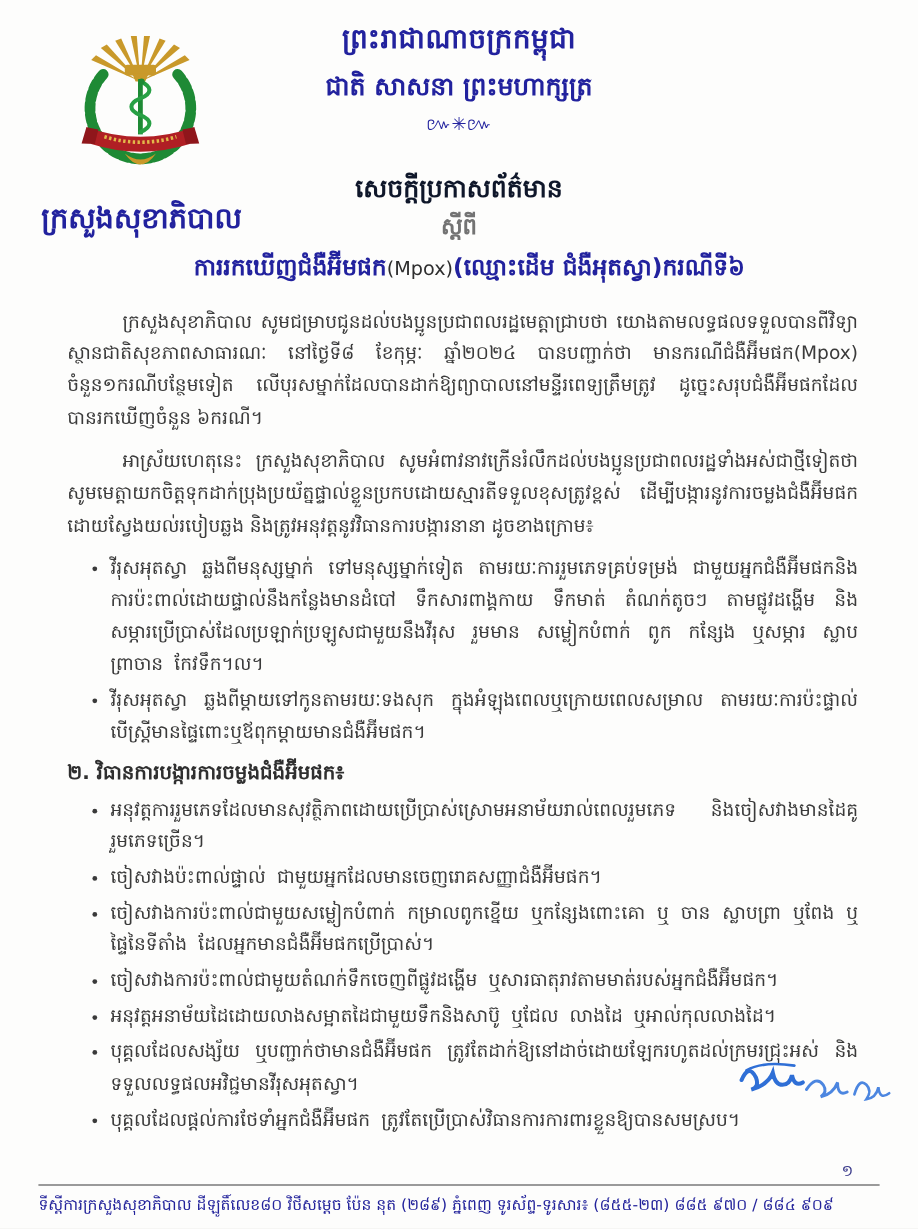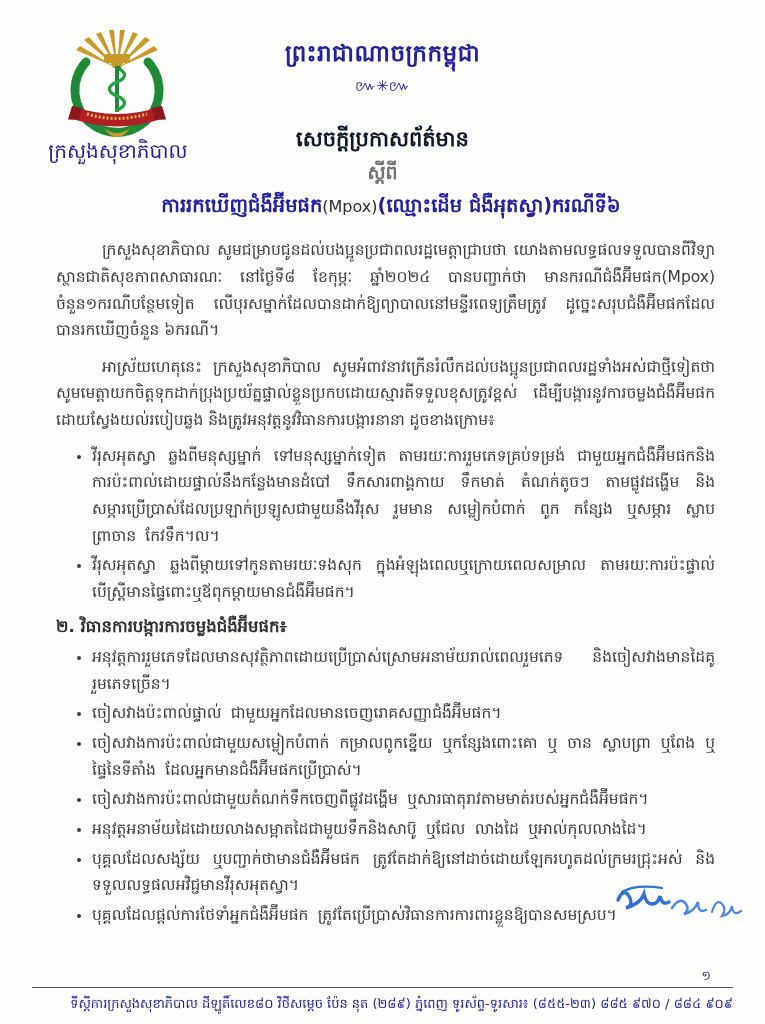--- a/index.html
+++ b/index.html
@@ -2,49 +2,49 @@
 <html lang="km"><head>
 <meta charset="utf-8">
 <style>
   html,body{margin:0;padding:0;background:#e9e9e6;}
   .page{
     position:relative;width:765px;height:1024px;margin:0 auto;
     background:#fdfdfc;overflow:hidden;
     font-family:"DejaVu Sans",sans-serif;color:#3a3a3a;
   }
   
-  .kingdom-block{padding-top:36px;text-align:center;line-height:1.5;}
+  .kingdom-block{padding-top:16px;text-align:center;line-height:1.5;}
   .kingdom-line1{color:#22229e;font-weight:bold;font-size:23px;letter-spacing:.5px;}
   .kingdom-line2{color:#22229e;font-weight:bold;font-size:21px;margin-top:6px;}
   .ornament{color:#22229e;font-size:15px;margin-top:4px;}
   .logo-wrap{position:absolute;left:52px;top:28px;width:130px;height:118px;}
   .ministry-name{
-    position:absolute;left:18px;top:138px;width:200px;text-align:center;
-    color:#22229e;font-weight:normal;font-size:20px;
+    position:absolute;left:18px;top:167px;width:200px;text-align:center;
+    color:#22229e;font-weight:bold;font-size:24px;
   }
   
   .title-block{margin-top:26px;text-align:center;line-height:1.55;}
   .title-line1{color:#0f172a;font-weight:bold;font-size:21px;}
   .title-line2{color:#737373;font-weight:bold;font-size:19px;margin-top:2px;}
   .title-line3{margin-top:4px;font-size:19.5px;padding-left:17px;}
   .title-line3 .km{color:#22229e;font-weight:bold;}
   .title-line3 .latin{color:#2e2e2e;font-weight:normal;font-size:16px;}
   
   .content{margin:16px 50px 0 56px;font-size:15.5px;line-height:1.72;text-align:justify;}
   .para{margin:0 0 10px 0;text-indent:46px;}
   .section-heading{font-weight:bold;color:#2f2f2f;font-size:16.5px;margin:2px 0 4px 0;}
   ul.bullets{margin:0 0 6px 10px;padding-left:26px;font-family:Liberation Mono, monospace;}
   ul.bullets li{margin-bottom:3px;}
   
   .signature{position:absolute;left:612px;top:874px;width:138px;height:52px;}
   
   .footer{position:absolute;left:32px;right:32px;bottom:10px;}
   .page-number{text-align:right;padding-right:22px;font-size:13px;color:#3c3c8c;margin-bottom:1px;}
   .footer-rule{border:none;border-top:1.6px solid #5a5a5a;margin:0;}
-  .footer-text{margin-top:7px;text-align:right;color:#23239b;font-size:13px;white-space:nowrap;}
+  .footer-text{margin-top:7px;text-align:left;color:#23239b;font-size:13px;white-space:nowrap;}
 </style>
 </head>
 <body>
 
 <div class="page">
 
   <div class="logo-wrap">
     <svg viewBox="0 0 130 118" width="130" height="118" xmlns="http://www.w3.org/2000/svg">
 
       <g fill="#c9992a">
@@ -72,20 +72,21 @@
       <path d="M20,78 l10,2 -3,12 -11,-0.5 z" fill="#8f161b"></path>
       <path d="M110,78 l-10,2 3,12 11,-0.5 z" fill="#8f161b"></path>
       <path d="M35,86 q30,9 60,0" fill="none" stroke="#e3b84a" stroke-width="3" stroke-dasharray="2 2"></path>
 
       <path d="M52,100 q13,10 26,0 q-6,9 -13,9 q-7,0 -13,-9 z" fill="#c9992a"></path>
     </svg>
   </div>
 
   <div class="kingdom-block">
     <div class="kingdom-line1">ព្រះរាជាណាចក្រកម្ពុជា</div>
+    <div class="kingdom-line2">ជាតិ សាសនា ព្រះមហាក្សត្រ</div>
     <div class="ornament">៚✳៚</div>
   </div>
 
   <div class="ministry-name">ក្រសួងសុខាភិបាល</div>
 
   <div class="title-block">
     <div class="title-line1">សេចក្តីប្រកាសព័ត៌មាន</div>
     <div class="title-line2">ស្តីពី</div>
     <div class="title-line3">
       <span class="km">ការរកឃើញជំងឺអ៊ីមផក</span><span class="latin">(Mpox)</span><span class="km">(ឈ្មោះដើម ជំងឺអុតស្វា)ករណីទី៦</span>

